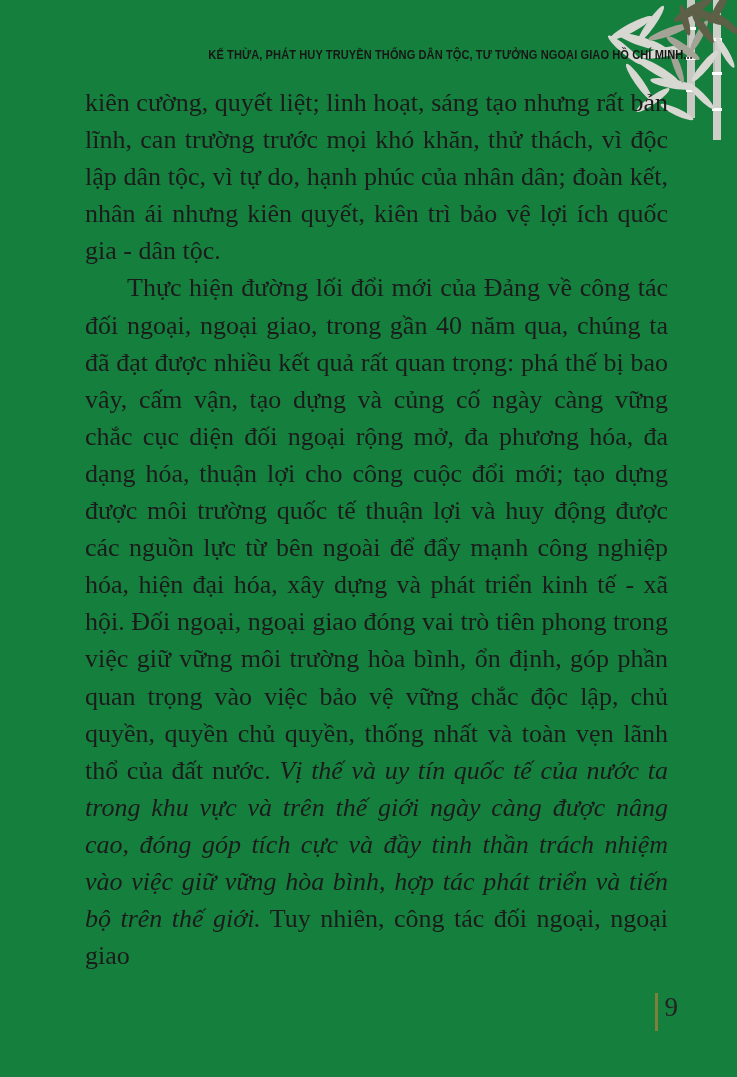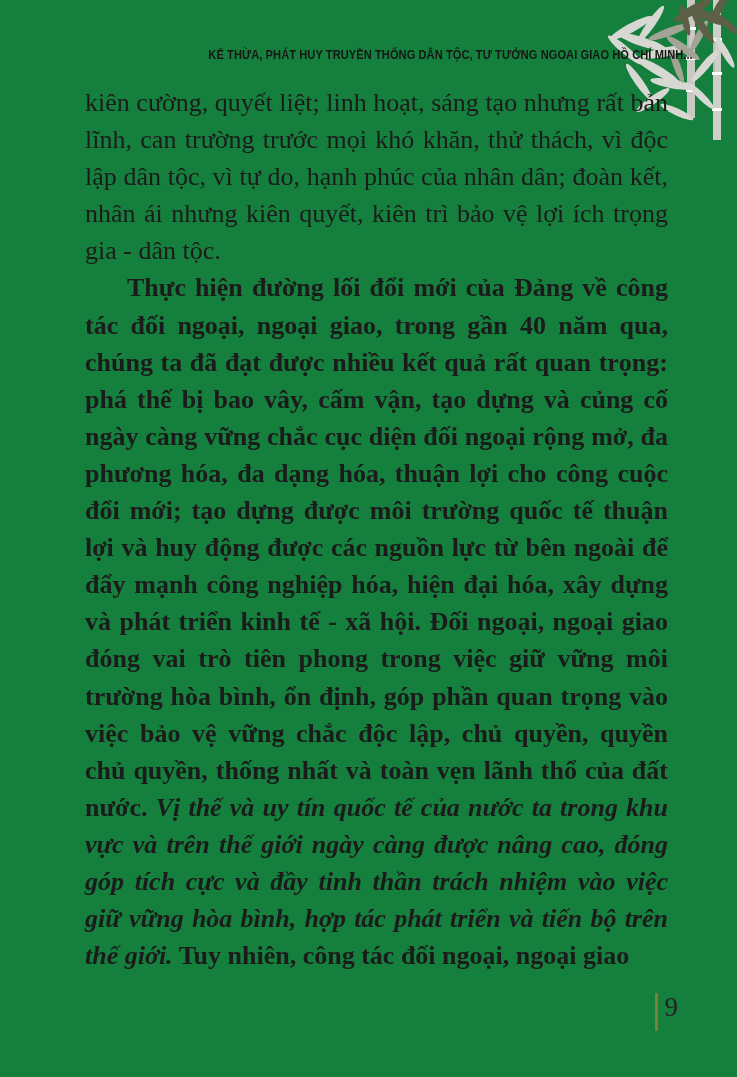--- a/index.html
+++ b/index.html
@@ -37,21 +37,21 @@
   .text-block {
     position: absolute;
     top: 84px; left: 85px;
     width: 583px;
     font-size: 26px;
     line-height: 37.1px;
     color: #1b1b1b;
     text-align: justify;
   }
   .text-block p { margin: 0; }
-  .text-block p.indented { text-indent: 42px; font-weight: bold; }
+  .text-block p.indented { text-indent: 42px; }
   .text-block em { font-style: italic; }
 
   
   .page-number-wrap {
     position: absolute;
     top: 992px; right: 59px;
     display: flex;
     align-items: flex-start;
   }
   .page-number-bar {
@@ -114,21 +114,21 @@
       <ellipse cx="138" cy="8" rx="18" ry="4" transform="rotate(-60 138 8)"></ellipse>
       <ellipse cx="122" cy="28" rx="18" ry="4" transform="rotate(55 122 28)"></ellipse>
       <ellipse cx="146" cy="24" rx="16" ry="3.5" transform="rotate(40 146 24)"></ellipse>
       <ellipse cx="104" cy="20" rx="16" ry="3.5" transform="rotate(75 104 20)"></ellipse>
     </g>
   </svg>
 
   <div class="running-head">KẾ THỪA, PHÁT HUY TRUYỀN THỐNG DÂN TỘC, TƯ TƯỞNG NGOẠI GIAO HỒ CHÍ MINH...</div>
 
   <div class="text-block" style="color: rgb(27, 27, 27);">
-    <p><span>kiên cường, quyết liệt; linh hoạt, sáng tạo nhưng rất bản lĩnh, can trường trước mọi khó khăn, thử thách, vì độc lập dân tộc, vì tự do, hạnh phúc của nhân dân; đoàn kết, nhân ái nhưng kiên quyết, kiên trì bảo vệ lợi ích trọng gia - dân tộc.</span></p>
+    <p><span>kiên cường, quyết liệt; linh hoạt, sáng tạo nhưng rất bản lĩnh, can trường trước mọi khó khăn, thử thách, vì độc lập dân tộc, vì tự do, hạnh phúc của nhân dân; đoàn kết, nhân ái nhưng kiên quyết, kiên trì bảo vệ lợi ích quốc gia - dân tộc.</span></p>
     <p class="indented"><span>Thực hiện đường lối đổi mới của Đảng về công tác đối ngoại, ngoại giao, trong gần 40 năm qua, chúng ta đã đạt được nhiều kết quả rất quan trọng: phá thế bị bao vây, cấm vận, tạo dựng và củng cố ngày càng vững chắc cục diện đối ngoại rộng mở, đa phương hóa, đa dạng hóa, thuận lợi cho công cuộc đổi mới; tạo dựng được môi trường quốc tế thuận lợi và huy động được các nguồn lực từ bên ngoài để đẩy mạnh công nghiệp hóa, hiện đại hóa, xây dựng và phát triển kinh tế - xã hội. Đối ngoại, ngoại giao đóng vai trò tiên phong trong việc giữ vững môi trường hòa bình, ổn định, góp phần quan trọng vào việc bảo vệ vững chắc độc lập, chủ quyền, quyền chủ quyền, thống nhất và toàn vẹn lãnh thổ của đất nước. </span><em>Vị thế và uy tín quốc tế của nước ta trong khu vực và trên thế giới ngày càng được nâng cao, đóng góp tích cực và đầy tinh thần trách nhiệm vào việc giữ vững hòa bình, hợp tác phát triển và tiến bộ trên thế giới.</em><span> Tuy nhiên, công tác đối ngoại, ngoại giao</span></p>
   </div>
 
   <div class="page-number-wrap">
     <div class="page-number-bar" style="background: rgb(125, 127, 58);"></div>
     <div class="page-number">9</div>
   </div>
 
 </div>
 

